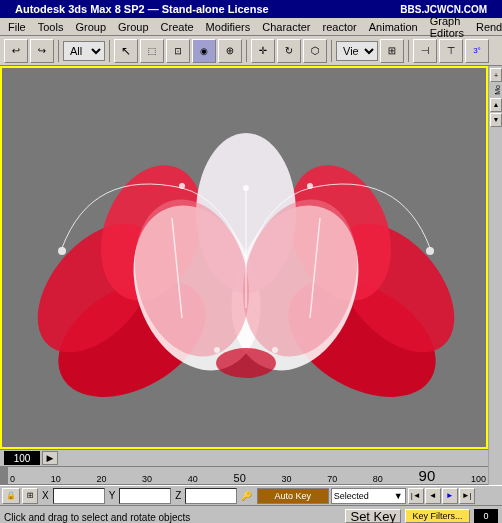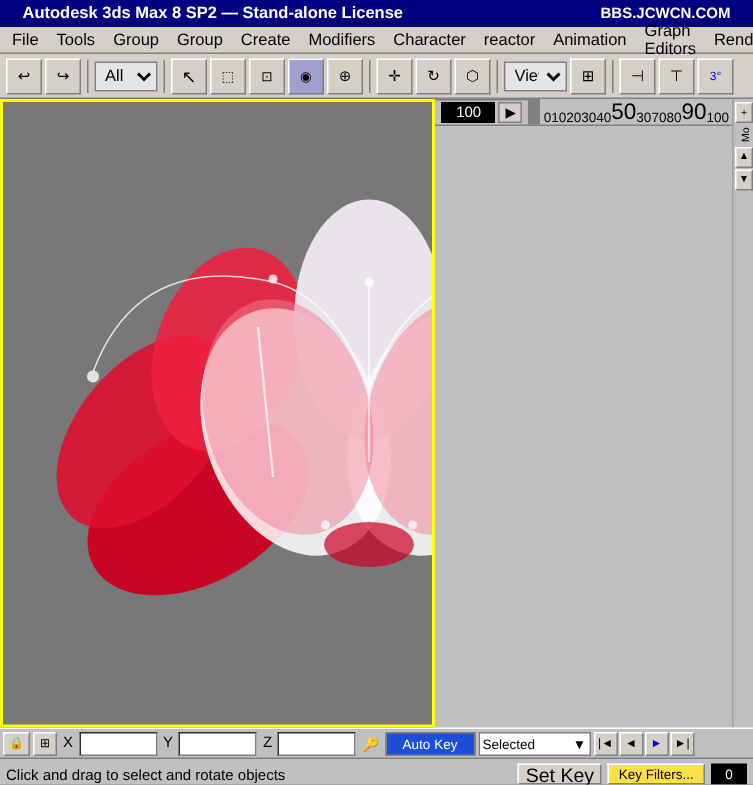--- a/index.html
+++ b/index.html
@@ -118,23 +118,23 @@
       padding: 0 2px;
       display: flex;
       align-items: center;
     }
     .coord-label {
       font-size: 10px;
       color: #000;
       padding: 0 2px;
     }
     .auto-key-btn {
-      width: 60px;
+      width: 72px;
       height: 16px;
-      background: #1d4ed8;
+      background: #a16207;
       border: 1px solid #808080;
       color: #fff;
       font-size: 9px;
       display: flex;
       align-items: center;
       justify-content: center;
       cursor: pointer;
     }
     .selected-dropdown {
       width: 75px;
@@ -207,21 +207,21 @@
 
     #content-row {
       display: flex;
       flex: 1;
       overflow: hidden;
     }
 
     #left-content {
       flex: 1;
       display: flex;
-      flex-direction: row;
+      flex-direction: column;
       border-radius: 15px;
     }
 
     #viewport-container {
       flex: 1;
       background: #787878;
       border: 2px solid #ffff00;
       position: relative;
       overflow: hidden;
     }
@@ -362,21 +362,21 @@
       </div>
 
       <div style="background:#c0c0c0; height:18px; display:flex; align-items:center; overflow:hidden; border-bottom:1px solid #808080;">
         <div style="width:8px; background:#808080; height:18px; flex-shrink:0;"></div>
         <div style="flex:1; display:flex; align-items:flex-end; padding: 0 2px; justify-content:space-between;">
           <span style="font-size:9px;">0</span>
           <span style="font-size:9px;">10</span>
           <span style="font-size:9px;">20</span>
           <span style="font-size:9px;">30</span>
           <span style="font-size:9px;">40</span>
-          <span style="font-size:15px;">50</span>
+          <span style="font-size:11px;">50</span>
           <span style="font-size:9px;">30</span>
           <span style="font-size:9px;">70</span>
           <span style="font-size:9px;">80</span>
           <span style="font-size:15px;">90</span>
           <span style="font-size:9px;">100</span>
         </div>
       </div>
 
     </div>
 

